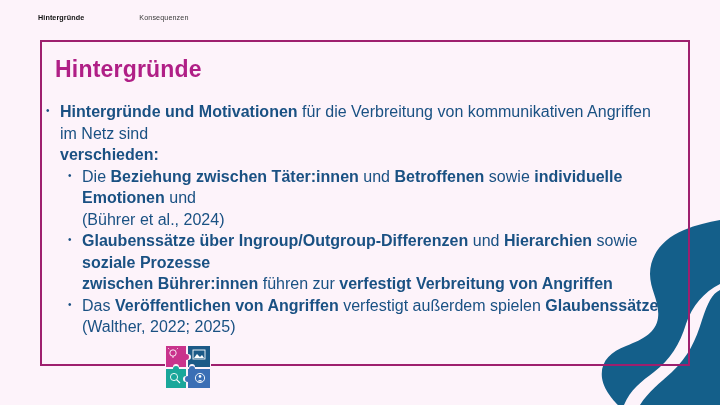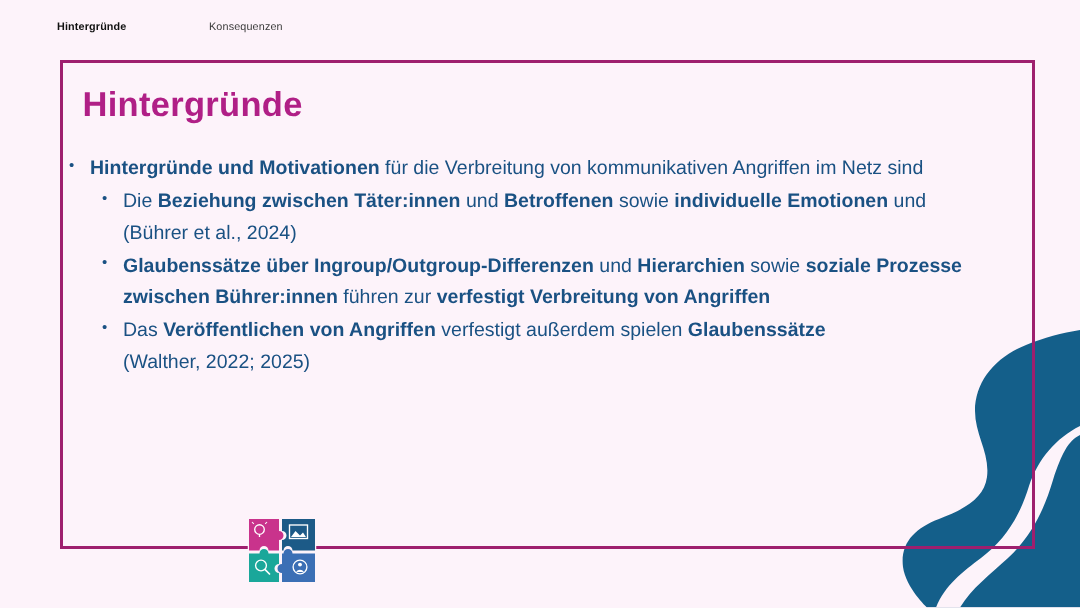--- a/index.html
+++ b/index.html
@@ -76,21 +76,21 @@
   .marker {
     flex:0 0 auto;
     width:14px;
     font-size:10px;
     line-height:20px;
     color:#1a5183;
     text-align:left;
   }
   .bullet-text {
     flex:1 1 auto;
-    font-size:13px;
+    font-size:16px;
     line-height:21.5px;
     color:#1a5183;
     letter-spacing:0.01px;
   }
   .bullet-text b { font-weight:bold; }
   .bullet-text .reg { font-weight:normal; }
 
   
   .logo {
     position:absolute;
@@ -116,20 +116,24 @@
 </svg>
 
 <div class="frame"></div>
 
 <div class="slide-title">Hintergründe</div>
 
 <div class="content" id="bullet-list">
     <div class="bullet-row lvl1">
       <span class="marker">•</span>
       <span class="bullet-text"><b>Hintergründe und Motivationen</b><span class="reg"> für die Verbreitung von kommunikativen Angriffen im Netz sind</span></span>
+    </div>
+    <div class="bullet-row lvl1">
+      <span class="marker"></span>
+      <span class="bullet-text"><b>verschieden:</b></span>
     </div>
     <div class="bullet-row lvl2">
       <span class="marker">•</span>
       <span class="bullet-text"><span class="reg">Die </span><b>Beziehung zwischen Täter:innen</b><span class="reg"> und </span><b>Betroffenen</b><span class="reg"> sowie </span><b>individuelle Emotionen</b><span class="reg"> und</span></span>
     </div>
     <div class="bullet-row lvl2">
       <span class="marker"></span>
       <span class="bullet-text"><span class="reg">(Bührer et al., 2024)</span></span>
     </div>
     <div class="bullet-row lvl2">

